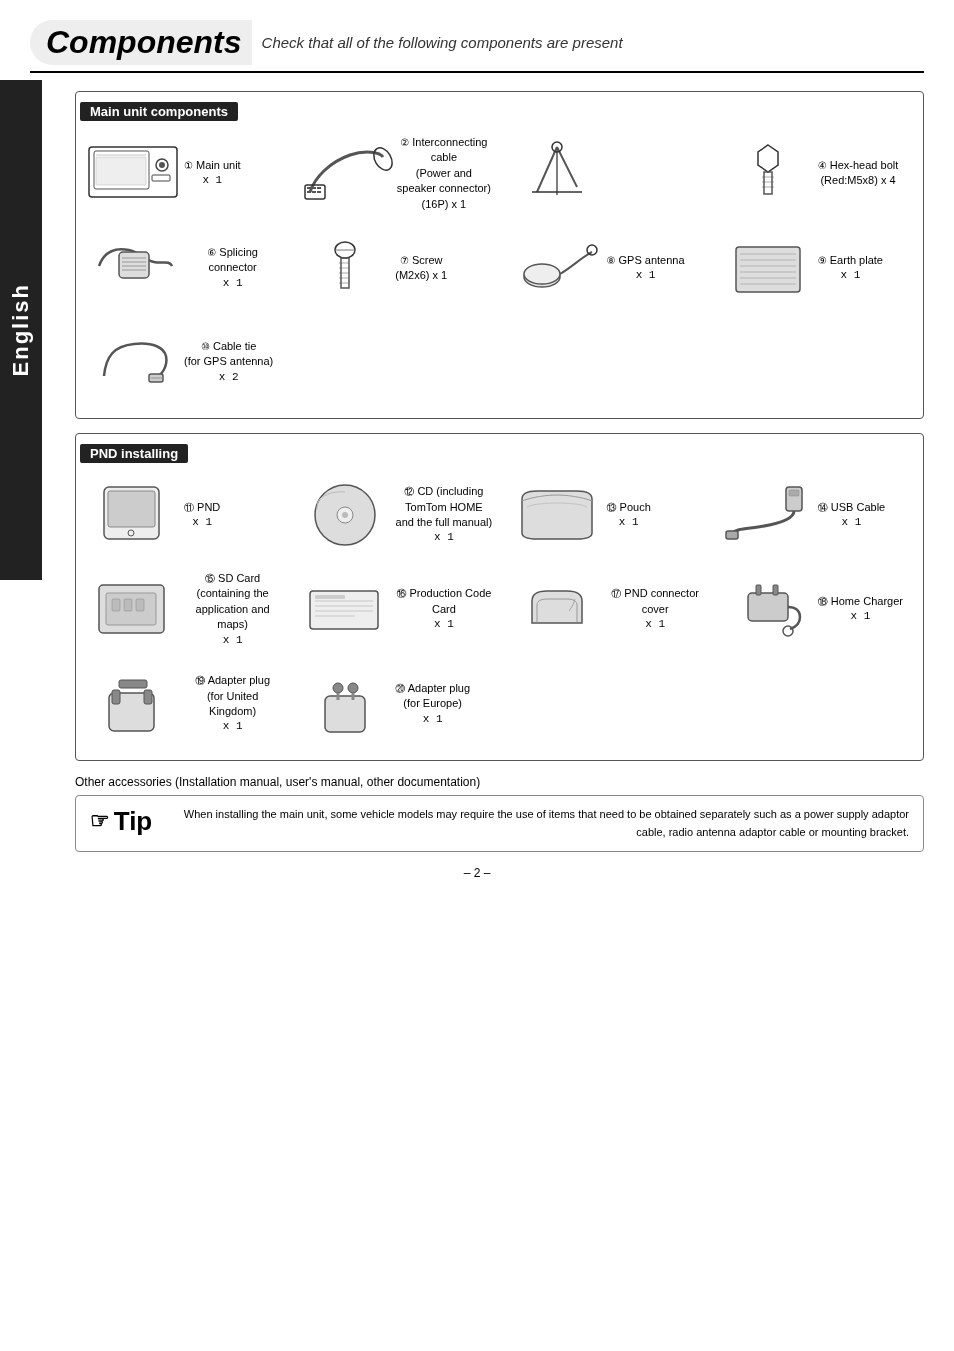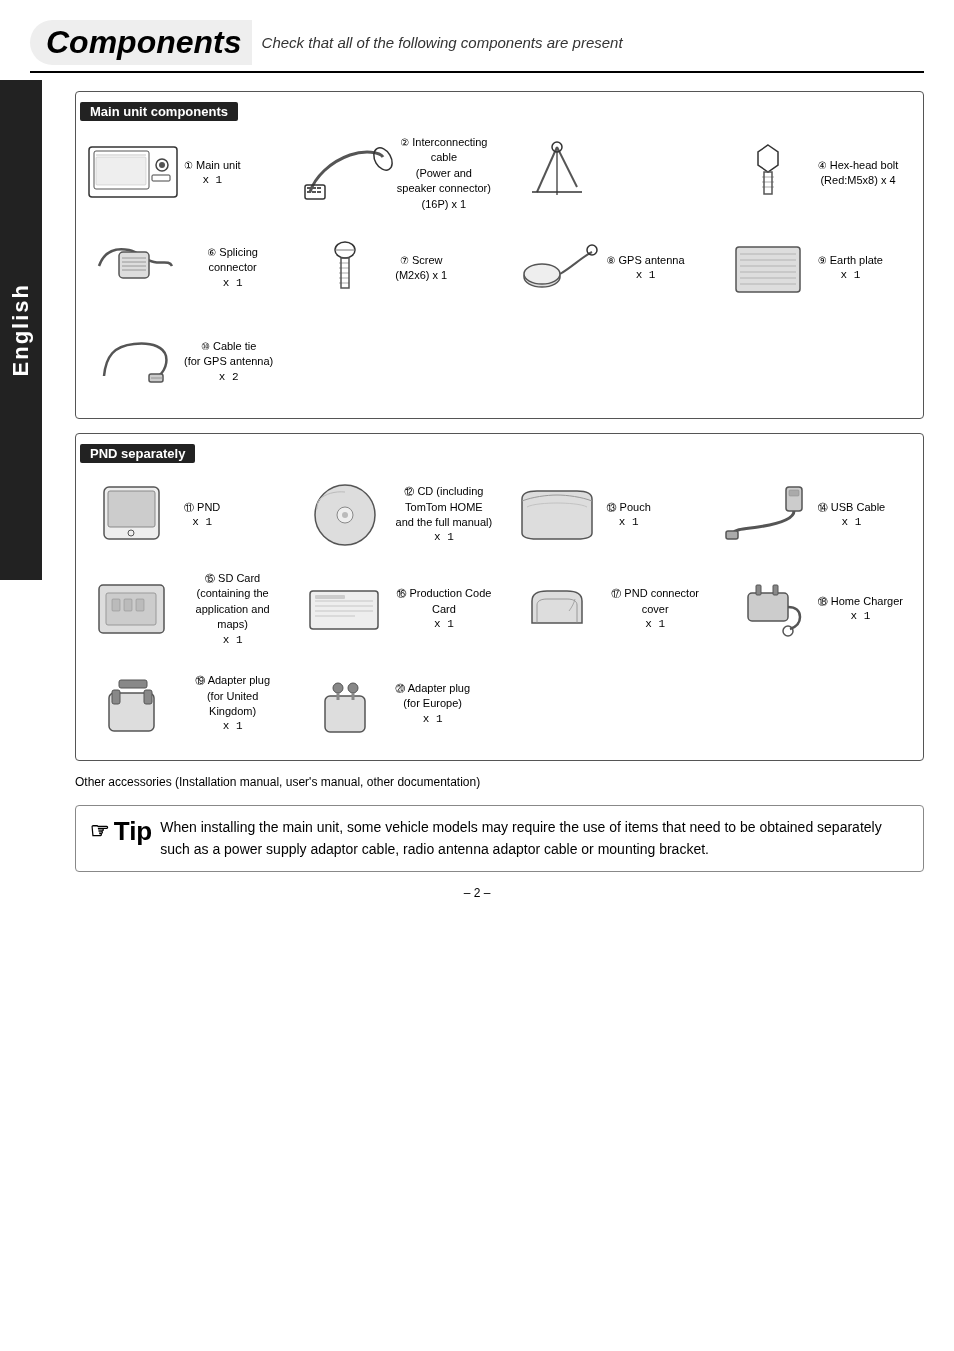--- a/index.html
+++ b/index.html
@@ -113,21 +113,21 @@
     
     svg { overflow: visible; }
 
     
     .tip-section {
       margin-left: 45px;
       margin-top: 8px;
     }
     .tip-accessories {
       font-size: 12px;
-      margin-bottom: 16px;
+      margin-bottom: 6px;
     }
     .tip-box {
       border: 1.5px solid #888;
       border-radius: 4px;
       padding: 10px 14px;
       display: flex;
       align-items: flex-start;
       gap: 8px;
     }
     .tip-title {
@@ -135,22 +135,23 @@
       font-weight: bold;
       white-space: nowrap;
       display: flex;
       align-items: center;
       gap: 4px;
     }
     .tip-hand {
       font-size: 22px;
     }
     .tip-content {
-      font-size: 14px;
+      font-size: 11px;
       line-height: 1.6;
+      text-align: right;
     }
     .page-number {
       text-align: center;
       margin-top: 14px;
       font-size: 12px;
     }
 
     
     .qty { display: block; font-family: Liberation Mono, monospace; }
   </style>
@@ -317,21 +318,21 @@
       </div>
       <div class="component-label">
         <span class="num">⑩</span> Cable tie<br>(for GPS antenna) <span class="qty">x 2</span>
       </div>
     </div>
 
   </div>
 </div>
 
 <div class="section-box">
-  <div class="section-title">PND separately</div>
+  <div class="section-title">PND installing</div>
   <div class="component-grid">
 
     <div class="component-cell">
       <div class="component-img">
         <svg width="100" height="68" viewBox="0 0 100 68">
           <rect x="20" y="8" width="55" height="52" rx="5" fill="#eee" stroke="#555" stroke-width="1.5"></rect>
           <rect x="24" y="12" width="47" height="36" rx="2" fill="#ccc" stroke="#888" stroke-width="1"></rect>
           <circle cx="47" cy="54" r="3" fill="none" stroke="#555" stroke-width="1"></circle>
         </svg>
       </div>

